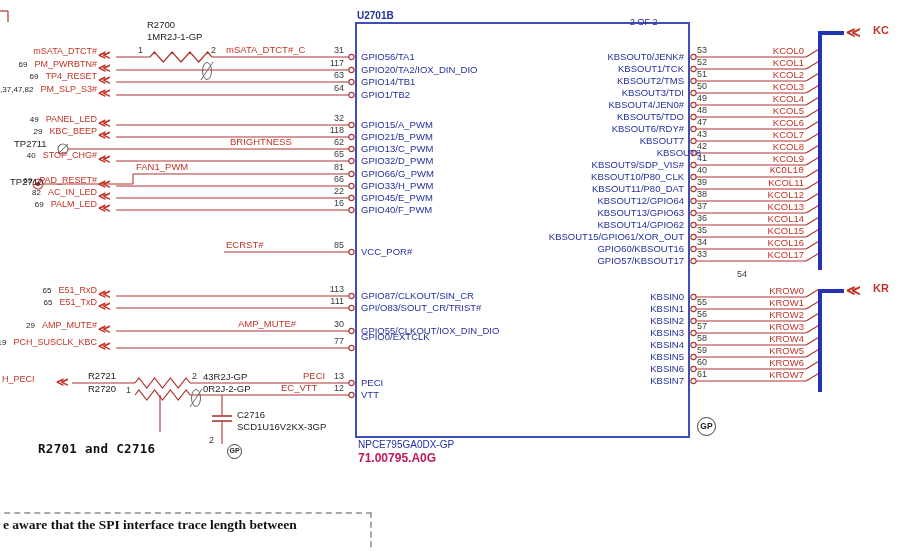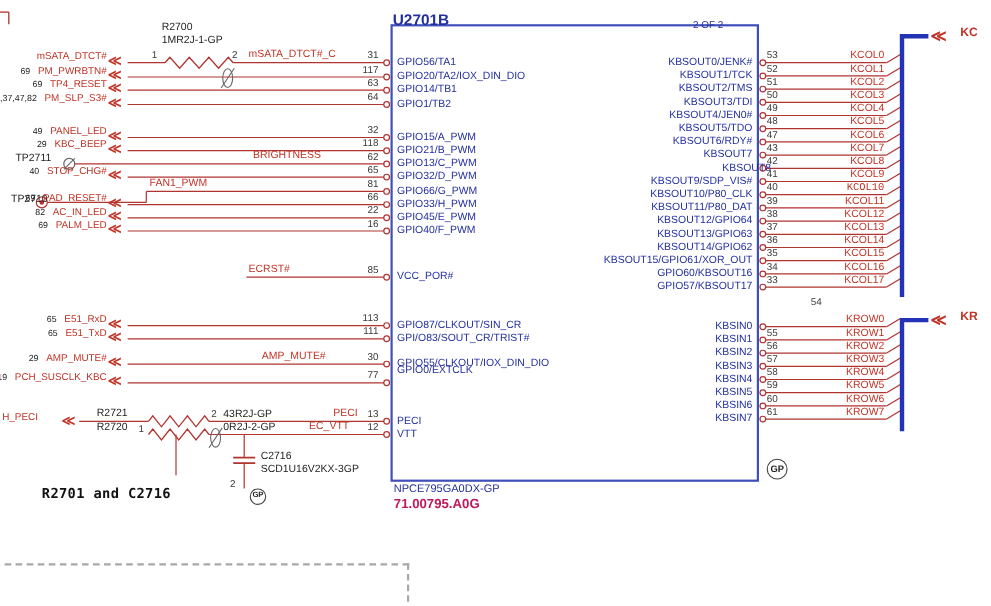--- a/index.html
+++ b/index.html
@@ -173,21 +173,21 @@
       <ellipse cx="207" cy="71" rx="4.5" ry="8.5" stroke="#666666" fill="none" stroke-width="1"></ellipse>
       <line x1="201" y1="80" x2="213" y2="62" stroke="#666666" stroke-width="1"></line>
       <ellipse cx="196" cy="398" rx="4.5" ry="8.5" stroke="#666666" fill="none" stroke-width="1"></ellipse>
       <line x1="190" y1="407" x2="202" y2="389" stroke="#666666" stroke-width="1"></line>
       <line x1="0" y1="11" x2="8" y2="11" stroke="#b03530" stroke-width="1.2"></line>
       <line x1="8" y1="11" x2="8" y2="22" stroke="#b03530" stroke-width="1.2"></line>
     </svg>
 
   <div class="chipbox"></div>
 
-  <div class="t blu bold" style="left:357px;top:11px;font-size:14px">U2701B</div>
+  <div class="t blu bold" style="left:357px;top:11px;font-size:10px">U2701B</div>
   <div class="t blu small" style="left:630px;top:18px">2 OF 2</div>
   <div class="t blu part" style="left:358px;top:440px">NPCE795GA0DX-GP</div>
   <div class="t code" style="left:358px;top:452px">71.00795.A0G</div>
 
   <div class="t blk" style="left:147px;top:20px">R2700</div>
   <div class="t blk" style="left:147px;top:32px">1MR2J-1-GP</div>
   <div class="t num" style="left:138px;top:46px">1</div>
   <div class="t num" style="left:211px;top:46px">2</div>
 
   <div class="t blk" style="left:88px;top:371px">R2721</div>
@@ -212,20 +212,21 @@
   <div class="t red buslabel" style="left:873px;top:25px">KC</div>
   <div class="t chev buschev" style="left:846px;top:283px">≪</div>
   <div class="t red buslabel" style="left:873px;top:283px">KR</div>
 
   <div id="gp-chip" class="gpcircle">GP</div>
   <div id="gp-cap" class="gpcircle">GP</div>
 
   <div class="t mono" style="left:38px;top:442px">R2701 and C2716</div>
 
   <div id="spi-box"></div>
+  <div class="t serif" style="left:3px;top:518px">e aware that the SPI interface trace length between</div>
 <div class="t num" style="right: 557px; top: 46px;">31</div>
     <div class="t blu" style="left: 361px; top: 52px;">GPIO56/TA1</div>
     <div class="t num" style="right: 557px; top: 59px;">117</div>
     <div class="t blu" style="left: 361px; top: 65px;">GPIO20/TA2/IOX_DIN_DIO</div>
     <div class="t num" style="right: 557px; top: 71px;">63</div>
     <div class="t blu" style="left: 361px; top: 77px;">GPIO14/TB1</div>
     <div class="t num" style="right: 557px; top: 84px;">64</div>
     <div class="t blu" style="left: 361px; top: 90px;">GPIO1/TB2</div>
     <div class="t num" style="right: 557px; top: 114px;">32</div>
     <div class="t blu" style="left: 361px; top: 120px;">GPIO15/A_PWM</div>

